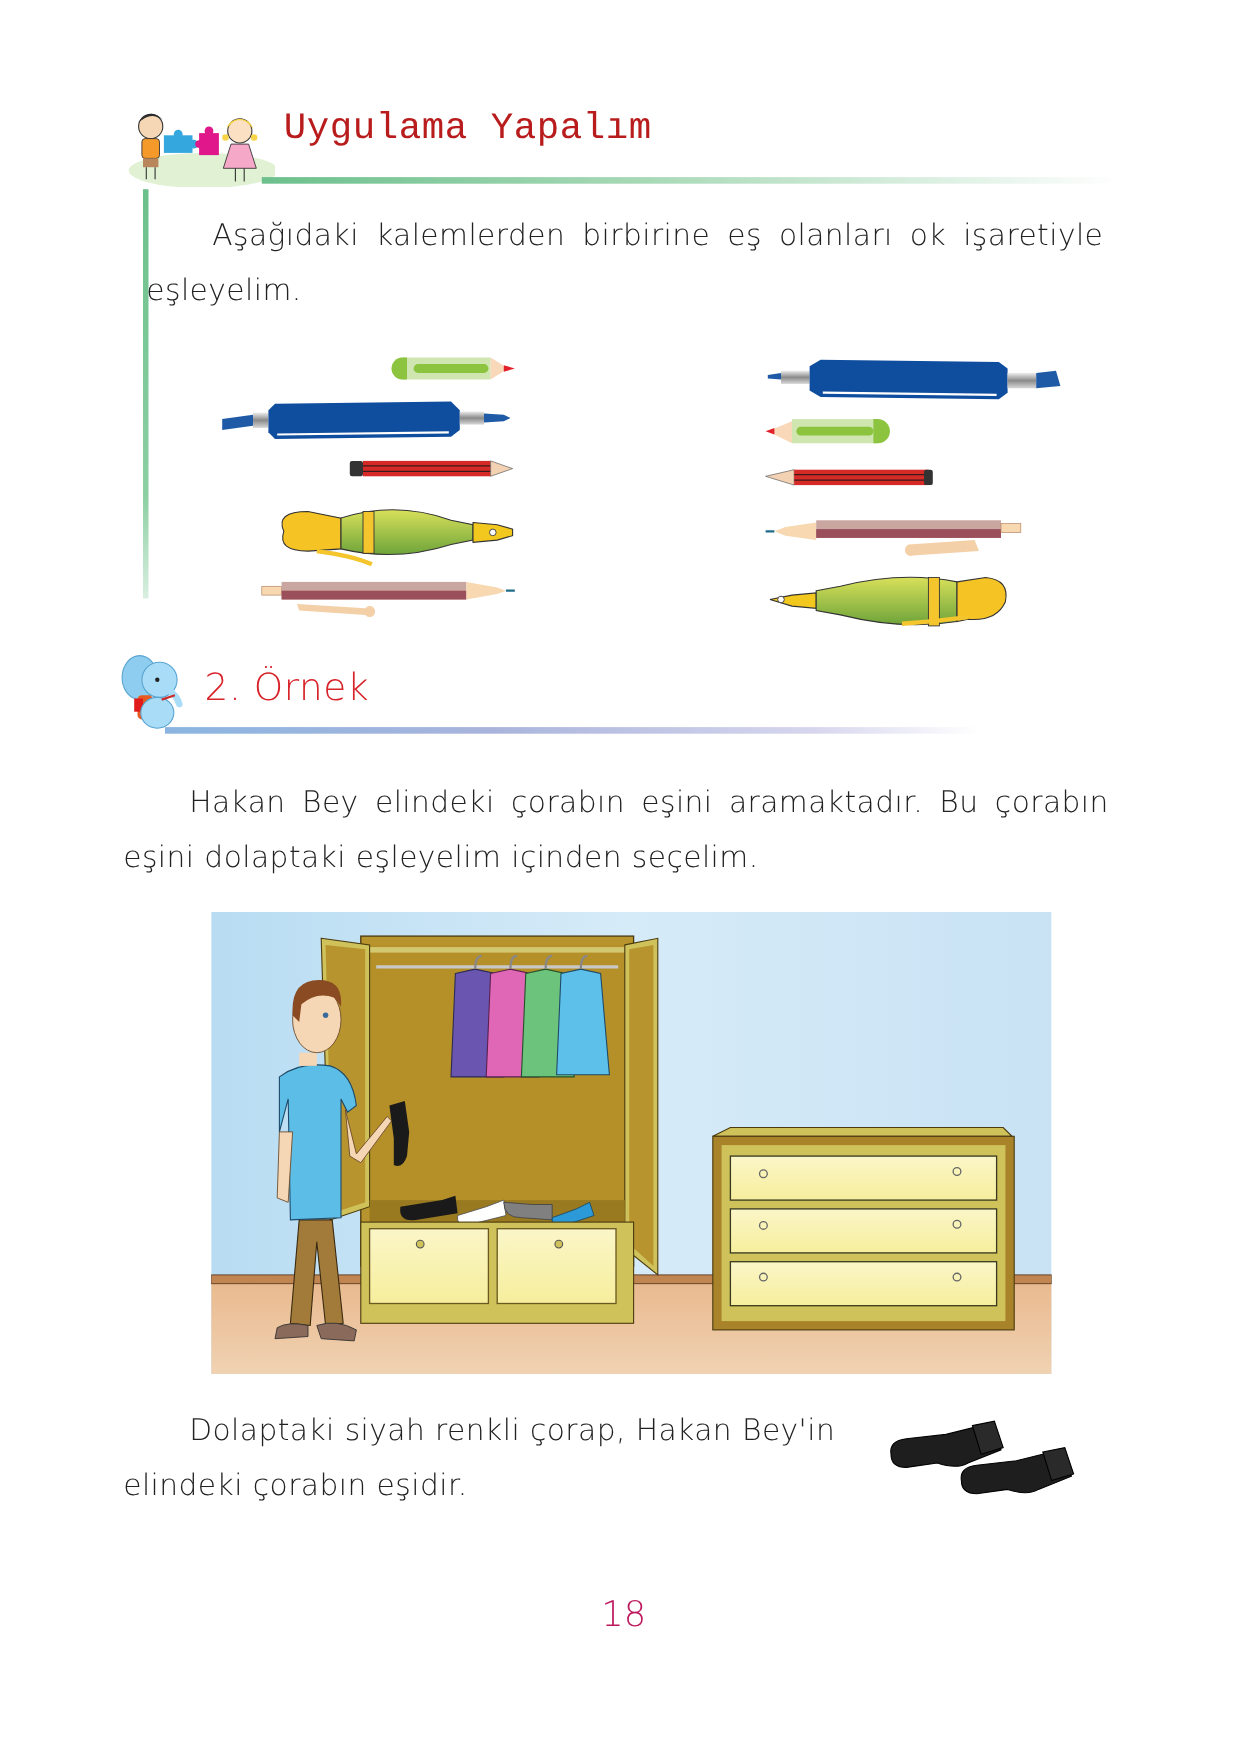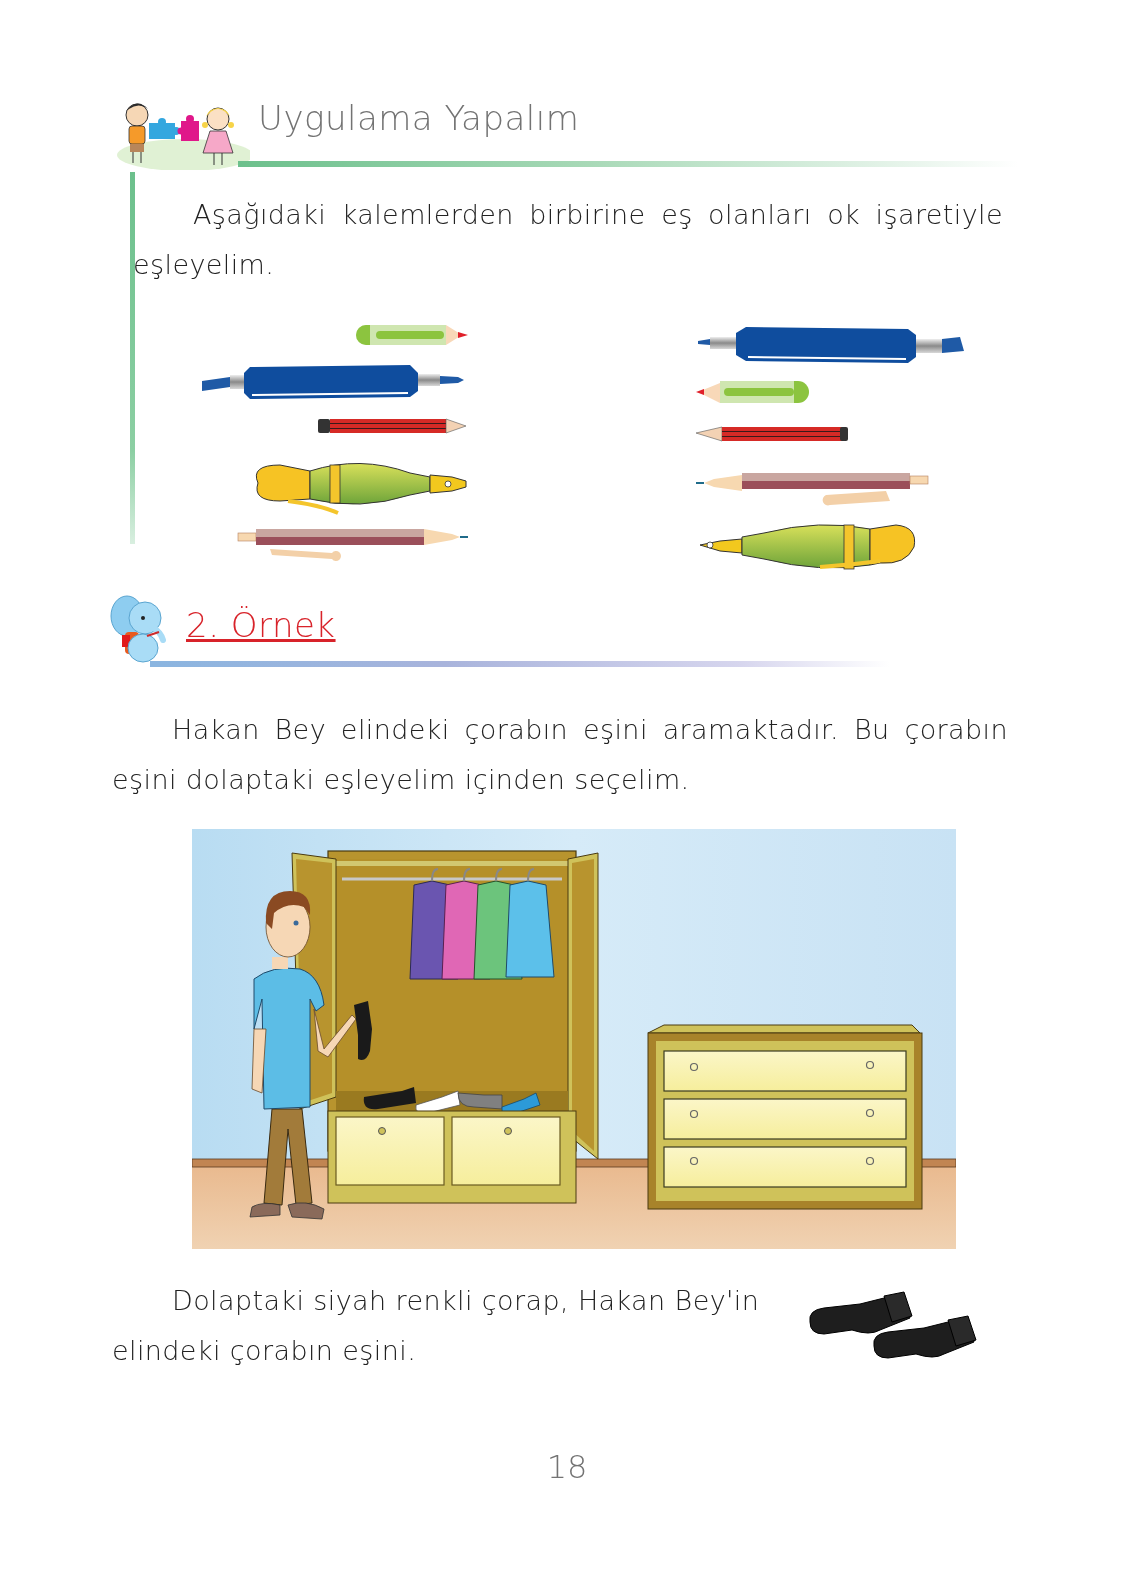--- a/index.html
+++ b/index.html
@@ -2,44 +2,44 @@
 <html><head>
 <meta charset="utf-8">
 <style>
   html, body { margin:0; padding:0; background:#ffffff; }
   body { width:1134px; height:1588px; position:relative; overflow:hidden;
          font-family:"DejaVu Sans", sans-serif; color:#1a1a1a; }
   .abs { position:absolute; }
 
   
   .hdr1-art { left:115px; top:95px; width:135px; height:75px; }
-  .hdr1-title { left:258px; top:98px; font-size:34px; color:#737373; letter-spacing:0.5px; font-weight:300; }
+  .hdr1-title { left:258px; top:98px; font-size:34px; color:#b91c1c; letter-spacing:0.5px; font-weight:300;font-family:Liberation Mono, monospace; }
   .hdr1-line { left:238px; top:161px; width:780px; height:6px;
                background:linear-gradient(to right,#6cc08c,#a8d9b7 45%,#e6f4ea 85%,#ffffff); }
   .hdr1-vline { left:130px; top:172px; width:5px; height:372px;
                 background:linear-gradient(to bottom,#6cc08c,#8ccfa3 75%,#d9efe0); }
 
   .para { font-size:27px; line-height:50px; font-weight:300; letter-spacing:0.4px; color:#222; }
   .p1 { left:133px; top:190px; width:870px; text-align:justify; text-align-last:left; }
   .indent { display:inline-block; width:60px; }
 
   
   .pens { left:190px; top:315px; width:830px; height:260px; }
 
   
   .hdr2-art { left:105px; top:588px; width:80px; height:80px; }
-  .hdr2-title { left:186px; top:605px; font-size:34px; color:#d8232a; font-weight:300; letter-spacing:0.5px;text-decoration:underline; }
+  .hdr2-title { left:186px; top:605px; font-size:34px; color:#d8232a; font-weight:300; letter-spacing:0.5px; }
   .hdr2-line { left:150px; top:661px; width:740px; height:6px;
                background:linear-gradient(to right,#8ab5e0,#a9b4dc 40%,#d7d6ee 80%,#ffffff); }
 
   .p2 { left:112px; top:705px; width:896px; text-align:justify; text-align-last:left; }
   .illus { left:192px; top:829px; width:764px; height:420px; }
   .p3 { left:112px; top:1276px; width:670px; }
   .socks { left:800px; top:1290px; width:200px; height:100px; }
-  .pageno { left:0; width:1134px; top:1448px; text-align:center; font-size:32px; font-weight:300; color:#737373; }
+  .pageno { left:0; width:1134px; top:1448px; text-align:center; font-size:32px; font-weight:300; color:#be185d; }
 </style>
 </head>
 <body>
 
 <div class="abs hdr1-art">
   <svg width="135" height="75" viewBox="0 0 135 75">
     <ellipse cx="70" cy="60" rx="68" ry="16" fill="#d8edc9" opacity="0.8"></ellipse>
 
     <circle cx="22" cy="20" r="11" fill="#f6d7b5" stroke="#333" stroke-width="1"></circle>
     <path d="M11 16 Q22 2 33 14 L30 12 Q22 8 14 14Z" fill="#2b2b2b"></path>
@@ -267,21 +267,21 @@
       <circle cx="104" cy="94" r="2.5" fill="#3a6a9a"></circle>
       <path d="M60 378 Q70 372 88 376 L88 386 L58 388Z" fill="#8a6a5a" stroke="#333" stroke-width="0.8"></path>
       <path d="M96 376 Q114 370 132 380 L130 390 L100 388Z" fill="#8a6a5a" stroke="#333" stroke-width="0.8"></path>
 
       <path d="M162 176 L176 172 L180 200 L178 222 Q174 234 166 230 L166 206 Z" fill="#1a1a1a"></path>
     </g>
   </svg>
 </div>
 
 <div class="abs para p3">
-  <span class="indent"></span><span>Dolaptaki siyah renkli çorap, Hakan Bey'in elindeki çorabın eşini.</span>
+  <span class="indent"></span><span>Dolaptaki siyah renkli çorap, Hakan Bey'in elindeki çorabın eşidir.</span>
 </div>
 
 <div class="abs socks">
   <svg width="200" height="100" viewBox="0 0 200 100">
     <path d="M10 32 Q8 20 24 18 L60 14 L92 6 L104 4 L110 28 L80 40 Q70 46 52 40 L24 44 Q10 44 10 32Z" fill="#1e1e1e" stroke="#000" stroke-width="1"></path>
     <path d="M84 6 L104 2 L112 26 L92 32Z" fill="#2a2a2a" stroke="#000" stroke-width="1"></path>
     <path d="M74 56 Q72 44 88 42 L124 38 L156 30 L168 28 L174 52 L144 64 Q134 70 116 64 L88 68 Q74 68 74 56Z" fill="#1e1e1e" stroke="#000" stroke-width="1"></path>
     <path d="M148 30 L168 26 L176 50 L156 56Z" fill="#2a2a2a" stroke="#000" stroke-width="1"></path>
   </svg>
 </div>

